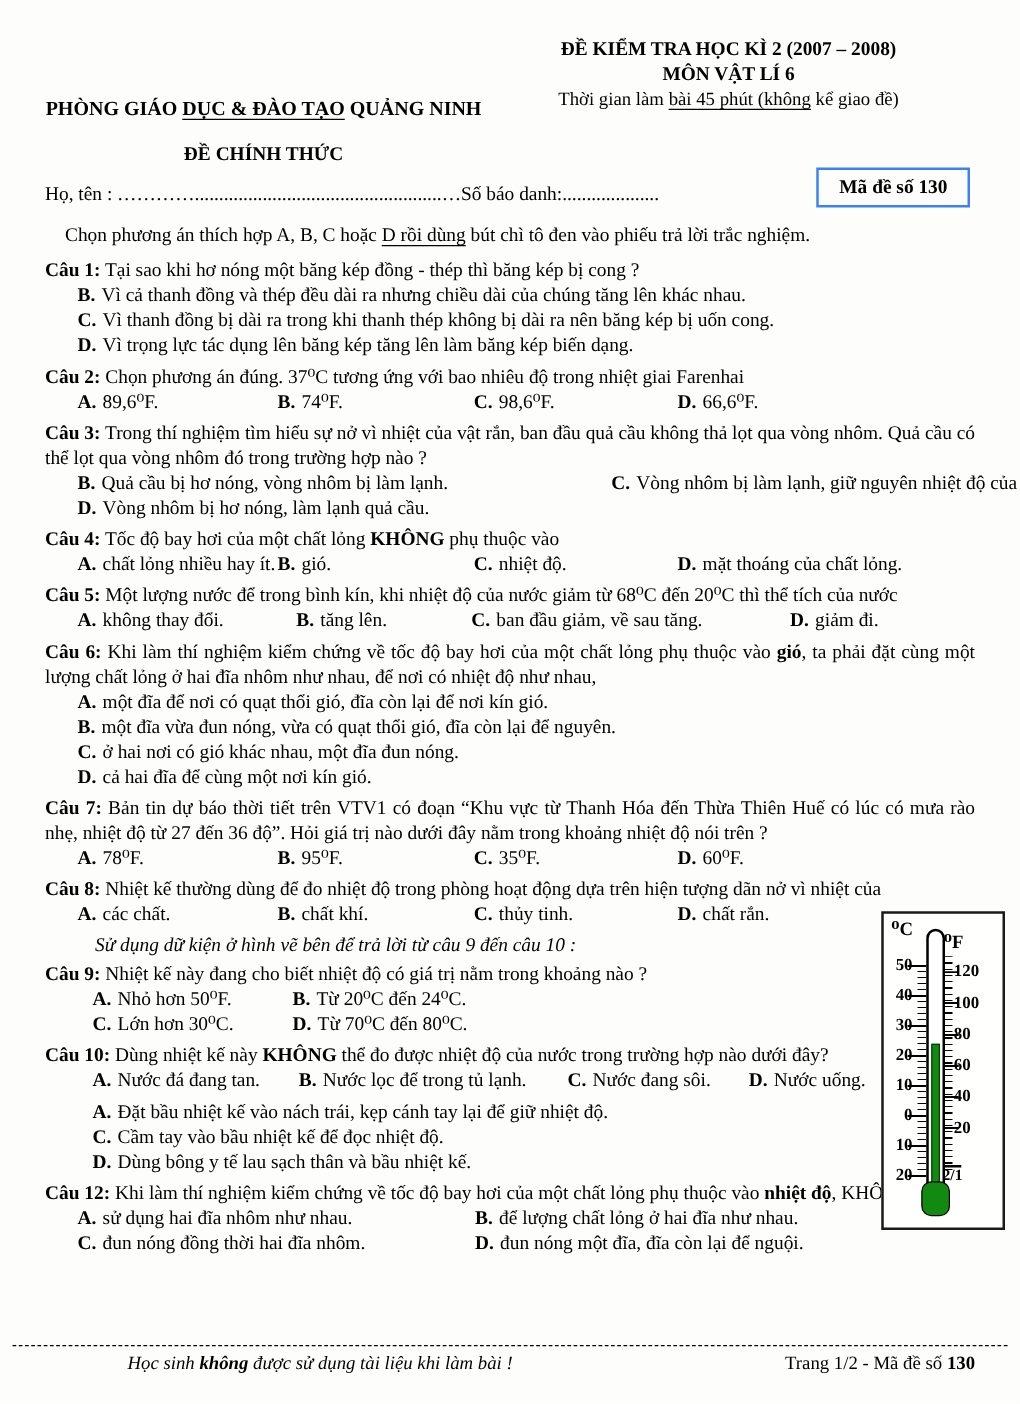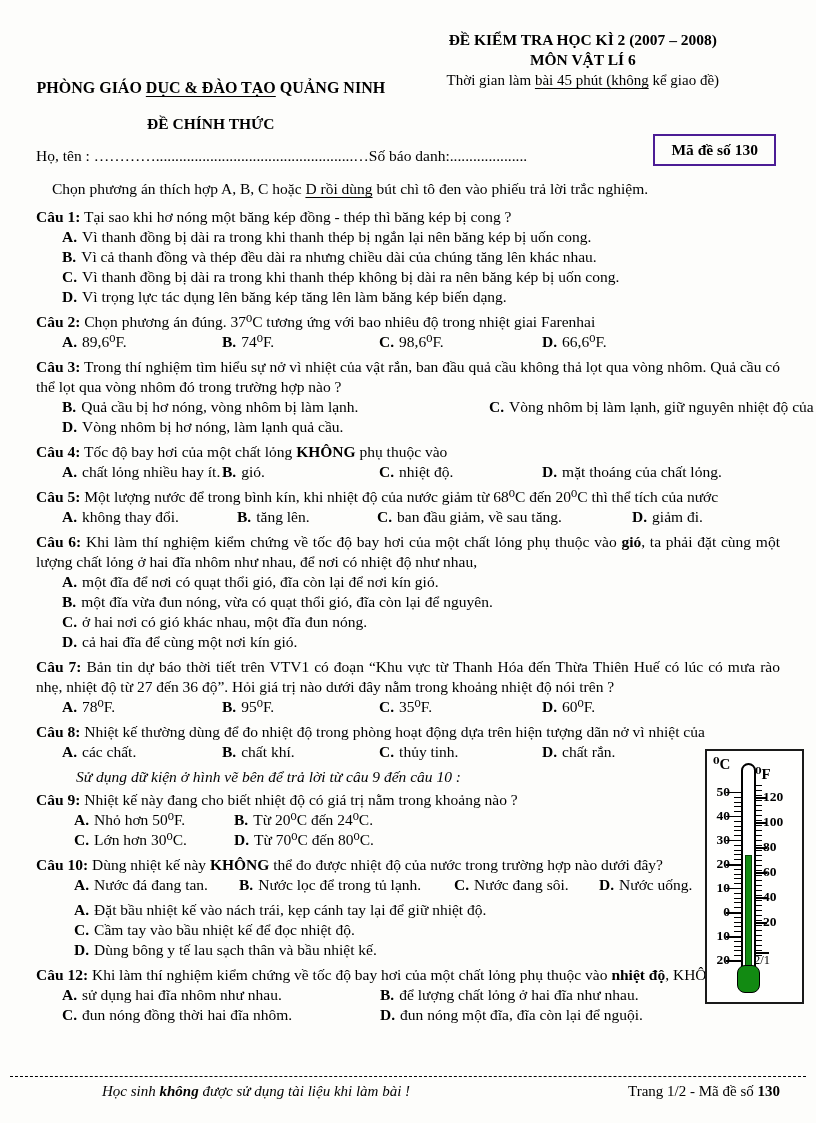--- a/index.html
+++ b/index.html
@@ -11,21 +11,21 @@
 
   
   .hdr{display:flex;}
   .hdr-left{width:47%;text-align:center;}
   .dept{font-weight:bold;font-size:16px;margin-top:48px;}
   .official{font-weight:bold;margin-top:16px;}
   .hdr-right{width:53%;text-align:center;}
   .exam-title,.subject{font-weight:bold;font-size:15.5px;}
   .time{font-size:15px;}
   .form-row{display:flex;align-items:flex-end;}
-  .code-box{margin-left:auto;margin-right:4px;border:2px solid #4c1d95;font-weight:bold;
+  .code-box{margin-left:auto;margin-right:4px;border:2px solid #3b82f6;font-weight:bold;
             padding:4px 16px;white-space:nowrap;}
   .instruction{margin-top:13px;text-indent:16px;}
 
   
   .q-area{margin-top:8px;}
   .question{margin-bottom:5px;}
   .q-text{text-align:justify;}
   .q-label{font-weight:bold;}
   .opts{padding-left:26px;}
   .opt{white-space:normal;}
@@ -46,21 +46,21 @@
   .q2 .opt,.q3 .opt,.q4 .opt,.q5 .opt,.q7 .opt,.q8 .opt,.q9 .opt,.q10 .opt,.q12 .opt{white-space:nowrap;}
 
   
   .with-figure{position:relative;padding-right:92px;}
   .with-figure .opts{padding-left:38px;}
   .fig-note{font-style:italic;padding-left:40px;margin-bottom:3px;}
 
   
   .thermo{position:absolute;top:-18px;right:-24px;width:95px;height:251px;
           border:2px solid #1a1a1a;background:#fffffe;box-sizing:content-box;}
-  .thermo *{position:absolute;}
+  .thermo *{position:absolute;font-weight:bold;}
   .t-unit-c{left:6px;top:5px;font-weight:bold;font-size:15px;line-height:16px;}
   .t-unit-f{left:48px;top:15px;font-weight:bold;font-size:15px;line-height:16px;}
   .cnum{width:22px;left:1px;text-align:right;font-weight:bold;font-size:13.5px;line-height:14px;}
   .fnum{left:56px;font-weight:bold;font-size:13.5px;line-height:14px;}
   .c-minor{left:27px;top:41px;width:7px;height:170px;
            background:repeating-linear-gradient(to bottom,#000 0 1px,transparent 1px 4.8px);}
   .c-major{left:19px;top:41px;width:15px;height:172px;
            background:repeating-linear-gradient(to bottom,#000 0 1.5px,transparent 1.5px 24px);}
   .f-minor{left:49px;top:34px;width:6px;height:172px;
            background:repeating-linear-gradient(to bottom,#000 0 1px,transparent 1px 5px);}
@@ -103,21 +103,20 @@
     <span class="code-box">Mã đề số 130</span>
   </div>
 
   <div class="instruction"><span>Chọn phương án thích hợp A, B, C hoặc </span><span class="u">D rồi dùng</span><span> bút chì tô đen vào phiếu trả lời trắc nghiệm.</span></div>
 
   <div class="q-area">
     <div id="q-group-a">
         <div class="question q1">
           <div class="q-text"><span class="q-label">Câu 1:</span><span> Tại sao khi hơ nóng một băng kép đồng - thép thì băng kép bị cong ?</span></div>
           <div class="opts">
-            <div class="opt"><span class="okey">A.</span><span>Vì thanh đồng bị dài ra trong khi thanh thép bị ngắn lại nên băng kép bị uốn cong.</span></div>
             <div class="opt"><span class="okey">B.</span><span>Vì cả thanh đồng và thép đều dài ra nhưng chiều dài của chúng tăng lên khác nhau.</span></div>
             <div class="opt"><span class="okey">C.</span><span>Vì thanh đồng bị dài ra trong khi thanh thép không bị dài ra nên băng kép bị uốn cong.</span></div>
             <div class="opt"><span class="okey">D.</span><span>Vì trọng lực tác dụng lên băng kép tăng lên làm băng kép biến dạng.</span></div>
           </div>
         </div>
         <div class="question q2">
           <div class="q-text"><span class="q-label">Câu 2:</span><span> Chọn phương án đúng. 37⁰C tương ứng với bao nhiêu độ trong nhiệt giai Farenhai</span></div>
           <div class="opts">
             <div class="opt"><span class="okey">A.</span><span>89,6⁰F.</span></div>
             <div class="opt"><span class="okey">B.</span><span>74⁰F.</span></div>

